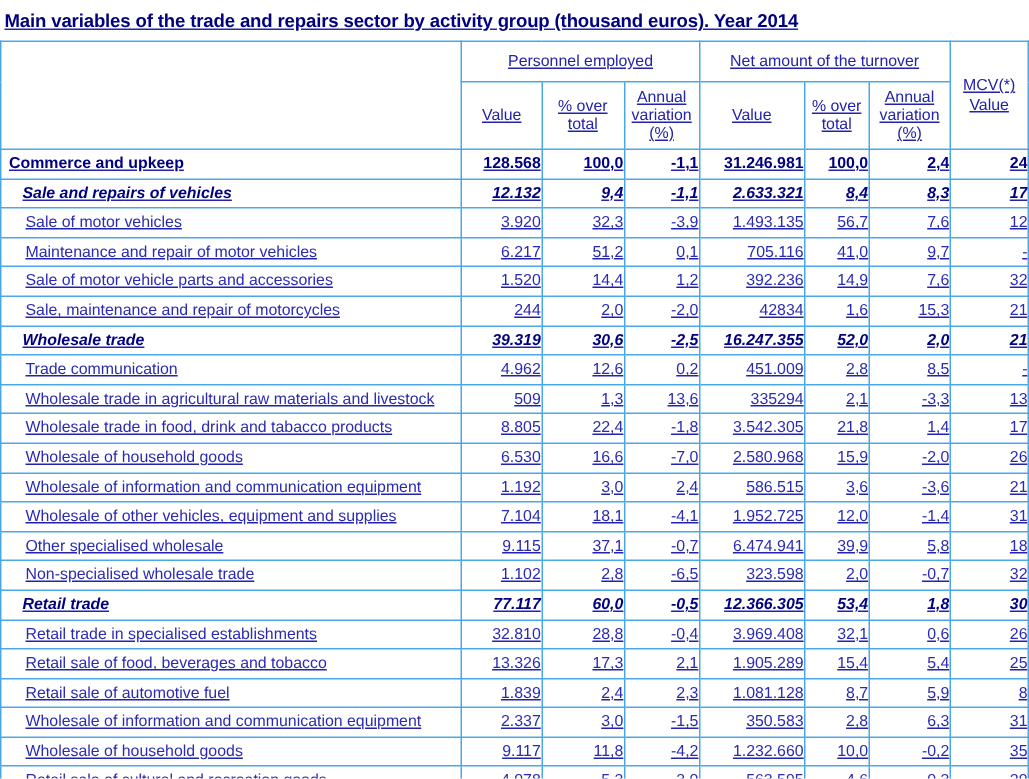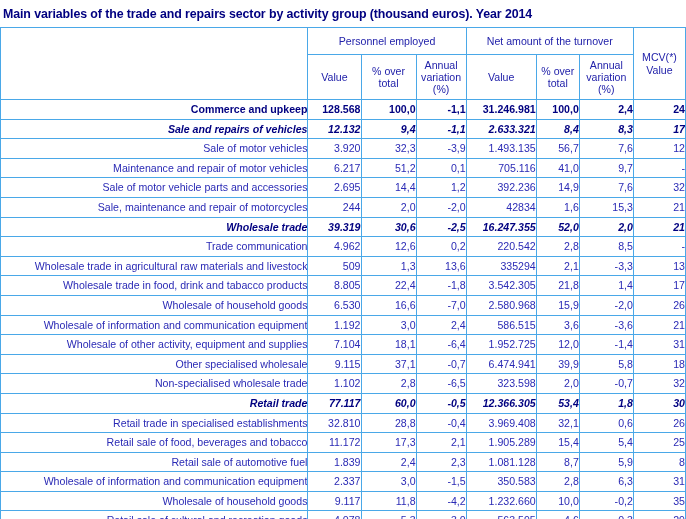--- a/index.html
+++ b/index.html
@@ -13,20 +13,21 @@
     font-family: "Liberation Sans", sans-serif;
     color: #2222aa;
     overflow: hidden;
   }
   #page {
     position: relative;
     width: 658px;
     height: 519px;
     box-sizing: border-box;
     padding: 0;
+    text-decoration: underline;
   }
   .title {
     font-size: 12.4px;
     font-weight: bold;
     color: #000080;
     padding: 7px 0 6px 3px;
     letter-spacing: -0.1px;
     white-space: nowrap;
   }
   table.main {
@@ -62,36 +63,36 @@
   
   tbody td {
     height: 18.6px;
     line-height: 18.6px;
     border-top: none;
     border-bottom: none;
     white-space: nowrap;
     overflow: hidden;
   }
   td.label {
-    text-align: right;
+    text-align: left;
     padding-left: 5px;
     border-left: 1px solid #4aa8e8;
     border-right: 1px solid #4aa8e8;
   }
   td.num {
     text-align: right;
     padding-right: 4px;
   }
   
   tr.lvl0 td { font-weight: bold; color: #000080; }
   tr.lvl0 td.label { padding-left: 5px; }
   tr.lvl1 td { font-weight: bold; font-style: italic; color: #000080; }
   tr.lvl1 td.label { padding-left: 14px; margin-left: 17px; }
   tr.lvl2 td { font-weight: normal; font-style: normal; color: #2a2ab5; }
-  tr.lvl2 td.label { padding-left: 6px; margin-top: 32px; }
+  tr.lvl2 td.label { padding-left: 16px; margin-top: 32px; }
 
   tbody tr:last-child td { border-bottom: 1px solid #4aa8e8; }
   tbody tr:first-child td { border-top: 1px solid #4aa8e8; }
 
   
   col.c-label { width: 307px; }
   col.c-v1    { width: 53px; }
   col.c-p1    { width: 55px; }
   col.c-a1    { width: 50px; }
   col.c-v2    { width: 70px; }
@@ -173,21 +174,21 @@
           <td class="num">6.217</td>
           <td class="num">51,2</td>
           <td class="num">0,1</td>
           <td class="num">705.116</td>
           <td class="num">41,0</td>
           <td class="num">9,7</td>
           <td class="num">-</td>
         </tr>
         <tr class="lvl2">
           <td class="label">Sale of motor vehicle parts and accessories</td>
-          <td class="num">2.695</td>
+          <td class="num">1.520</td>
           <td class="num">14,4</td>
           <td class="num">1,2</td>
           <td class="num">392.236</td>
           <td class="num">14,9</td>
           <td class="num">7,6</td>
           <td class="num">32</td>
         </tr>
         <tr class="lvl2">
           <td class="label">Sale, maintenance and repair of motorcycles</td>
           <td class="num">244</td>
@@ -206,21 +207,21 @@
           <td class="num">16.247.355</td>
           <td class="num">52,0</td>
           <td class="num">2,0</td>
           <td class="num">21</td>
         </tr>
         <tr class="lvl2">
           <td class="label">Trade communication</td>
           <td class="num">4.962</td>
           <td class="num">12,6</td>
           <td class="num">0,2</td>
-          <td class="num">220.542</td>
+          <td class="num">451.009</td>
           <td class="num">2,8</td>
           <td class="num">8,5</td>
           <td class="num">-</td>
         </tr>
         <tr class="lvl2">
           <td class="label">Wholesale trade in agricultural raw materials and livestock</td>
           <td class="num">509</td>
           <td class="num">1,3</td>
           <td class="num">13,6</td>
           <td class="num">335294</td>
@@ -252,24 +253,24 @@
           <td class="label">Wholesale of information and communication equipment</td>
           <td class="num">1.192</td>
           <td class="num">3,0</td>
           <td class="num">2,4</td>
           <td class="num">586.515</td>
           <td class="num">3,6</td>
           <td class="num">-3,6</td>
           <td class="num">21</td>
         </tr>
         <tr class="lvl2">
-          <td class="label">Wholesale of other activity, equipment and supplies</td>
+          <td class="label">Wholesale of other vehicles, equipment and supplies</td>
           <td class="num">7.104</td>
           <td class="num">18,1</td>
-          <td class="num">-6,4</td>
+          <td class="num">-4,1</td>
           <td class="num">1.952.725</td>
           <td class="num">12,0</td>
           <td class="num">-1,4</td>
           <td class="num">31</td>
         </tr>
         <tr class="lvl2">
           <td class="label">Other specialised wholesale</td>
           <td class="num">9.115</td>
           <td class="num">37,1</td>
           <td class="num">-0,7</td>
@@ -303,21 +304,21 @@
           <td class="num">32.810</td>
           <td class="num">28,8</td>
           <td class="num">-0,4</td>
           <td class="num">3.969.408</td>
           <td class="num">32,1</td>
           <td class="num">0,6</td>
           <td class="num">26</td>
         </tr>
         <tr class="lvl2">
           <td class="label">Retail sale of food, beverages and tobacco</td>
-          <td class="num">11.172</td>
+          <td class="num">13.326</td>
           <td class="num">17,3</td>
           <td class="num">2,1</td>
           <td class="num">1.905.289</td>
           <td class="num">15,4</td>
           <td class="num">5,4</td>
           <td class="num">25</td>
         </tr>
         <tr class="lvl2">
           <td class="label">Retail sale of automotive fuel</td>
           <td class="num">1.839</td>

